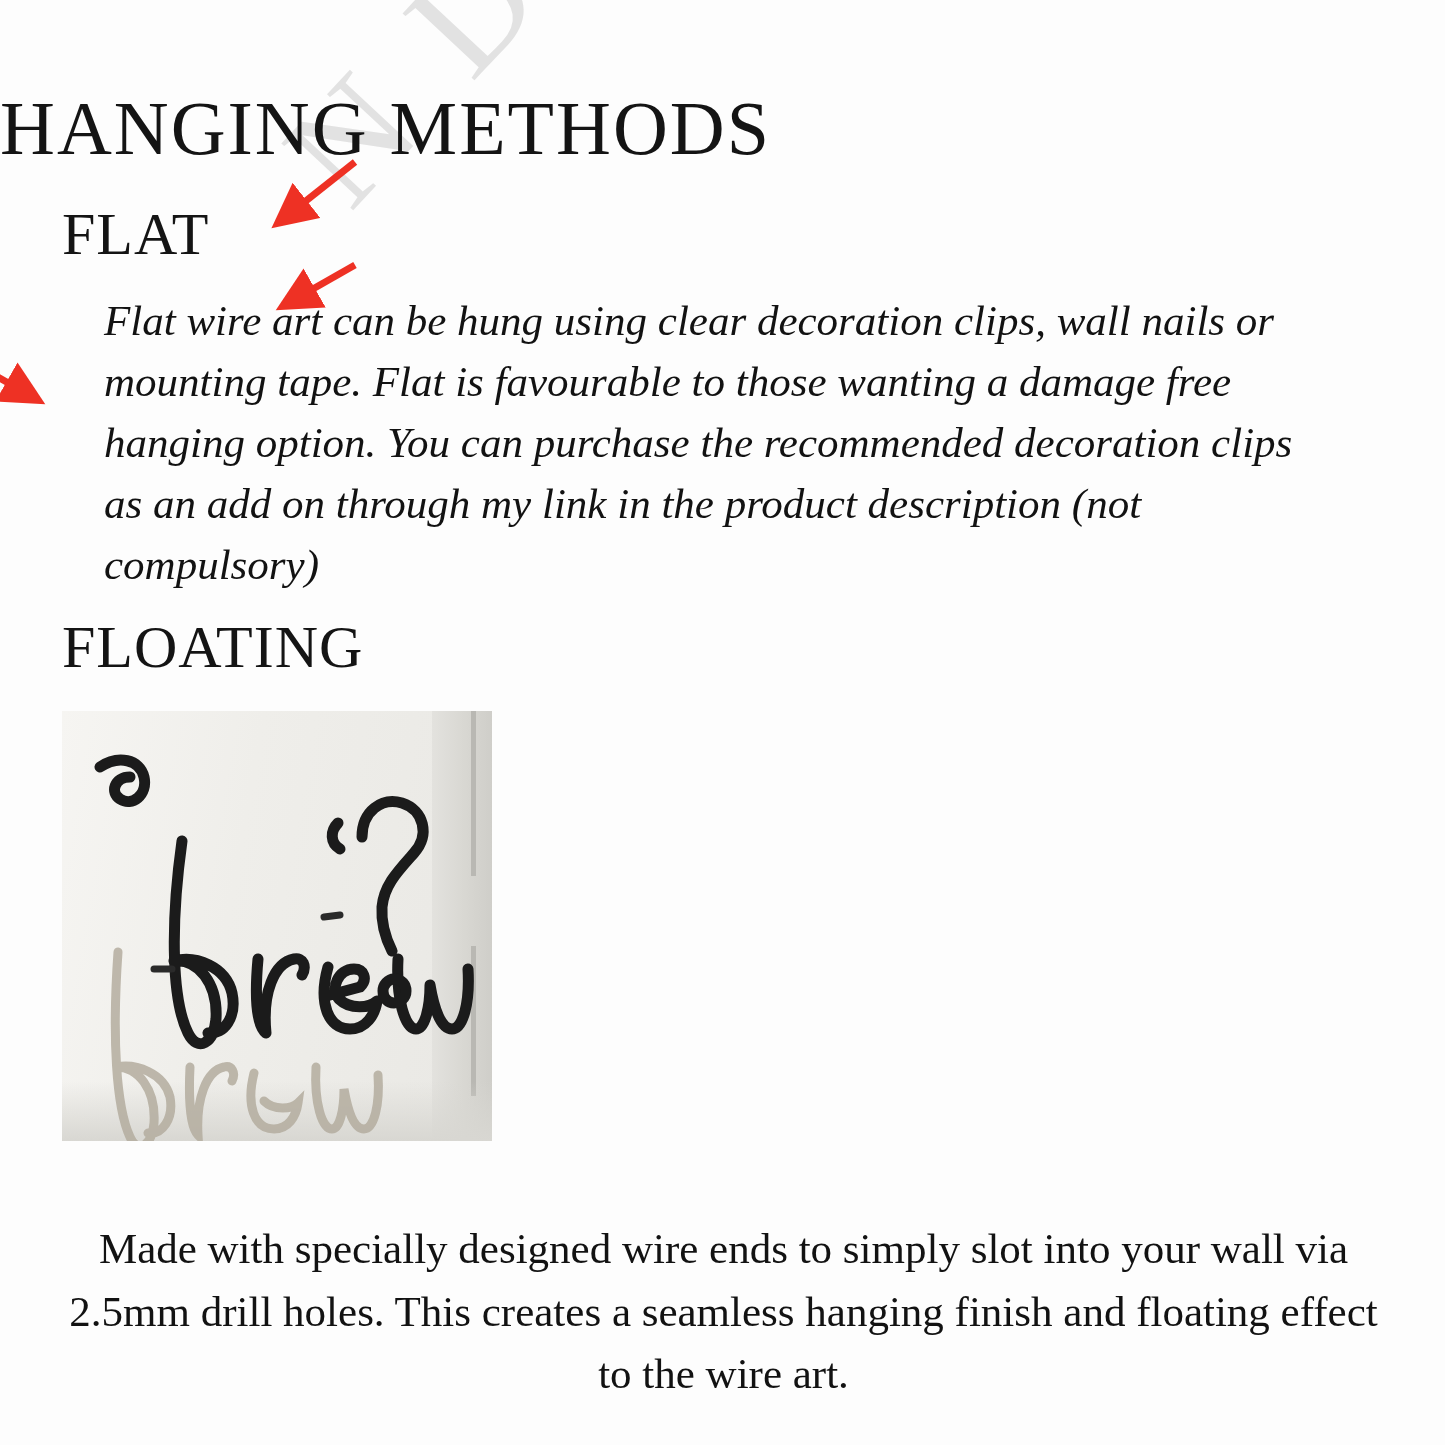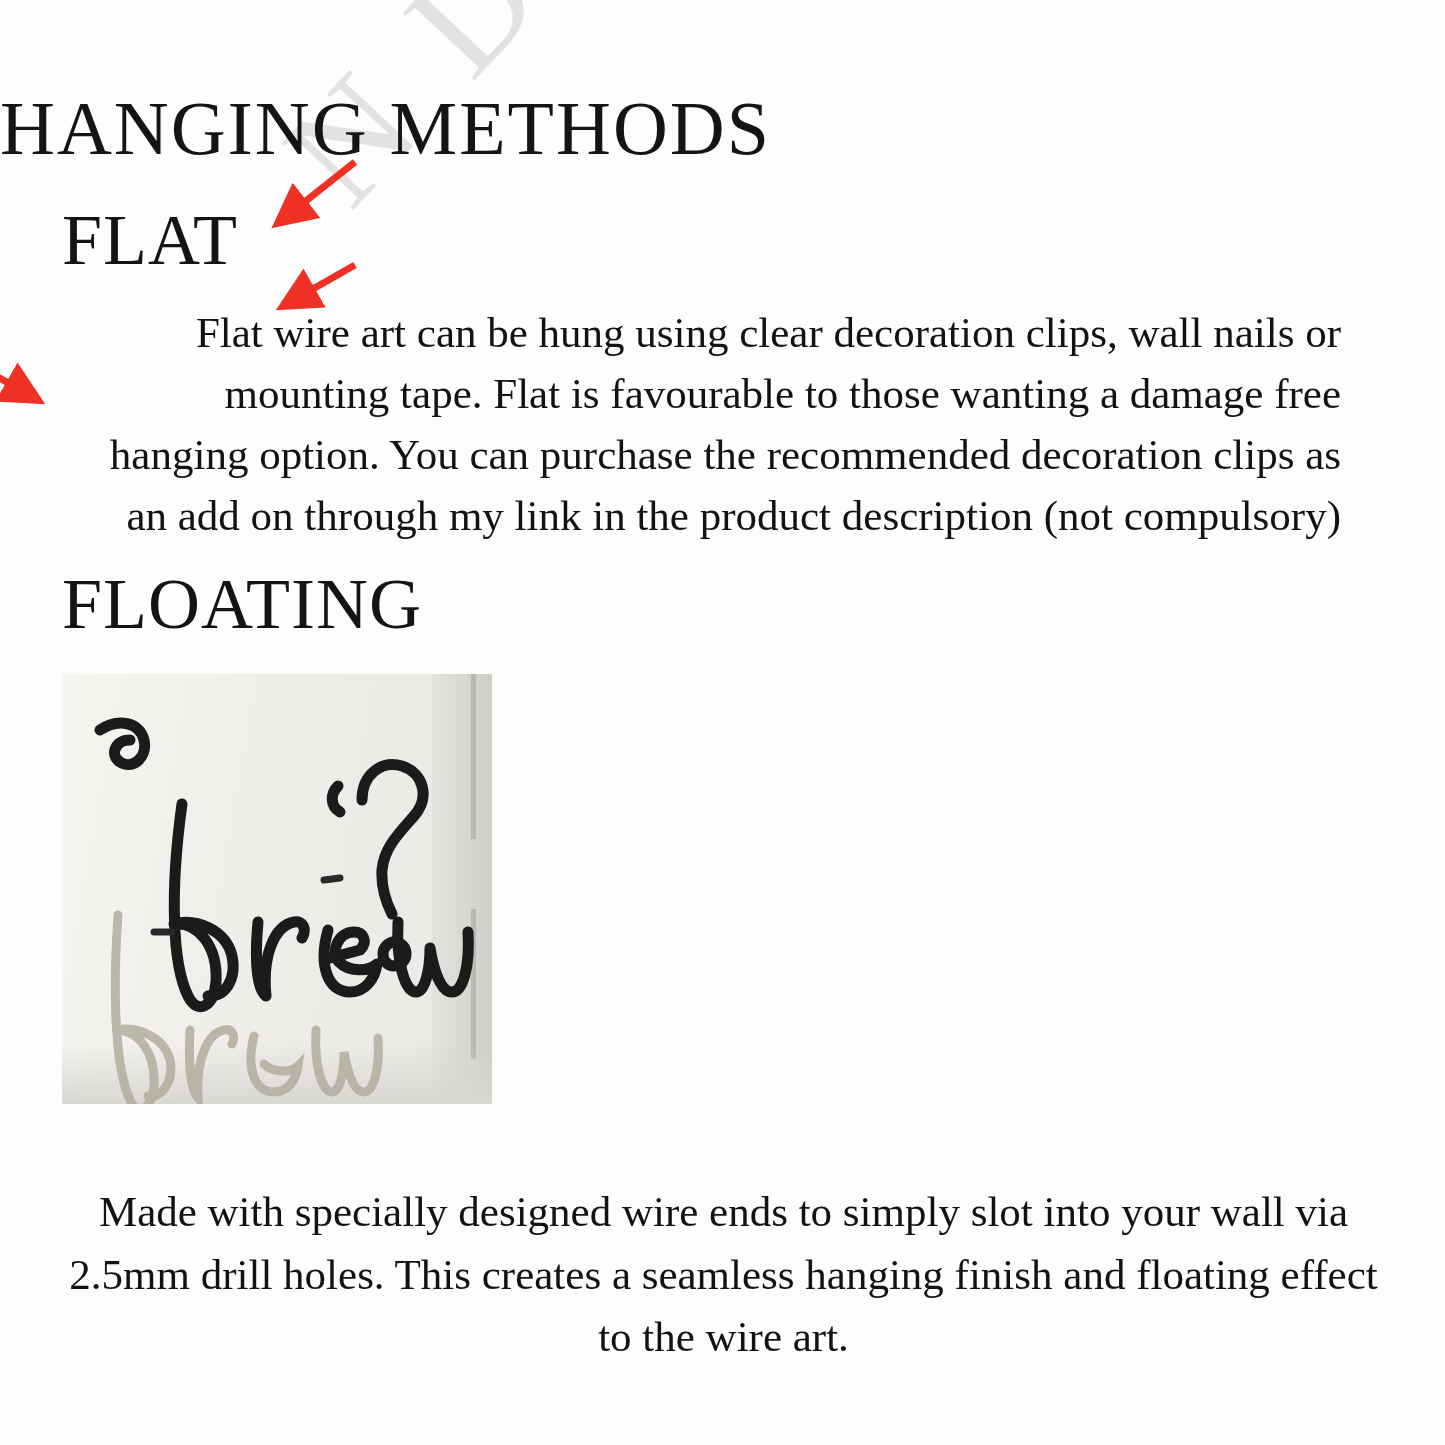--- a/index.html
+++ b/index.html
@@ -54,39 +54,40 @@
     text-align: left;
     font-size: 76px;
     letter-spacing: 2px;
     font-weight: 400;
     margin: 90px 0 0 0;
     line-height: 1;
     color: #141414;
   }
 
   .section-head {
-    font-size: 72px;
+    font-size: 60px;
     letter-spacing: 1px;
     font-weight: 400;
     margin: 38px 0 0 62px;
     line-height: 1;
     color: #141414;
   }
 
   .section-head.floating {
     margin-top: 22px;
   }
 
   
   .flat-para {
-    text-align: right;
+    text-align: left;
     font-size: 43px;
     line-height: 1.42;
     margin: 26px 104px 0 104px;
     color: #121212;
+    font-style: italic;
   }
 
   
   .floating-row {
     display: flex;
     align-items: flex-start;
     margin: 34px 60px 0 62px;
     gap: 20px;
     flex-direction: column;
   }

